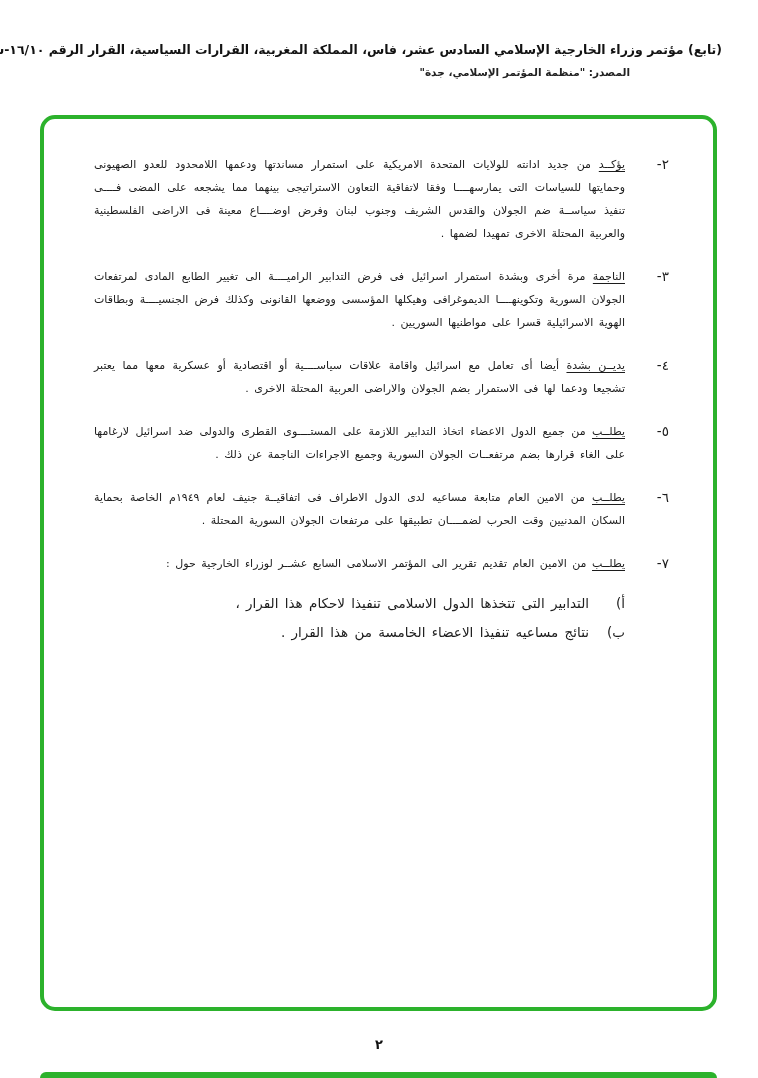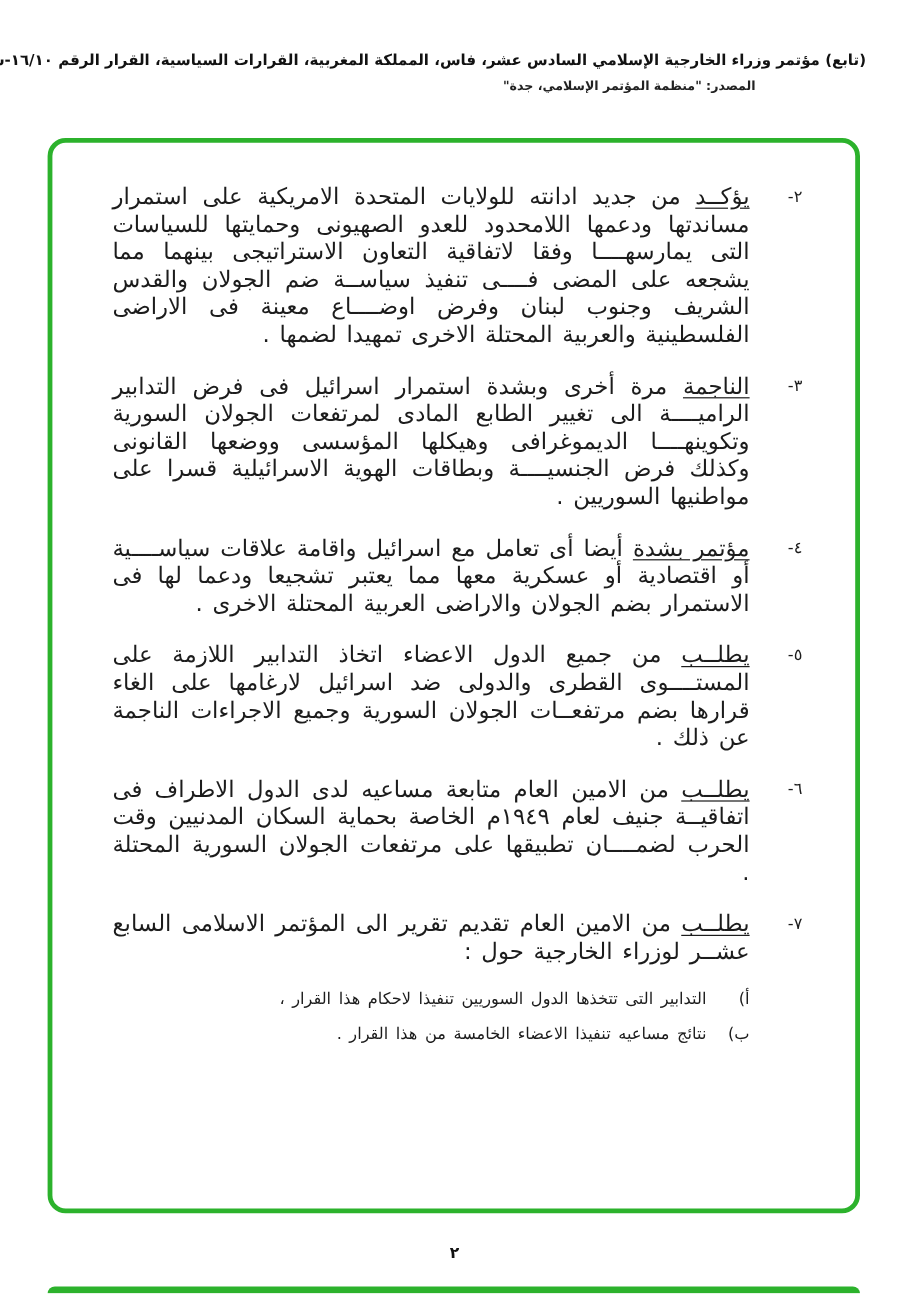--- a/index.html
+++ b/index.html
@@ -46,21 +46,21 @@
   }
   .clause-num {
     width:32px;
     flex-shrink:0;
     font-size:13.5px;
     line-height:23px;
     text-align:right;
   }
   .clause-text {
     flex:1;
-    font-size:19px;
+    font-size:11px;
     line-height:23px;
     text-align:justify;
     word-spacing:2px;
   }
   .lead {
     text-decoration:underline;
     text-underline-offset:3px;
   }
   .subclauses {
     margin-right:44px;
@@ -108,42 +108,42 @@
       <div class="clause-text"><span class="lead">يؤكــد</span> <span>من جديد ادانته للولايات المتحدة الامريكية على استمرار مساندتها ودعمها اللامحدود للعدو الصهيونى وحمايتها للسياسات التى يمارسهــــا وفقا لاتفاقية التعاون الاستراتيجى بينهما مما يشجعه على المضى فــــى تنفيذ سياســة ضم الجولان والقدس الشريف وجنوب لبنان وفرض اوضــــاع معينة فى الاراضى الفلسطينية والعربية المحتلة الاخرى تمهيدا لضمها .</span></div>
     </div>
 
     <div class="clause">
       <div class="clause-num">٣-</div>
       <div class="clause-text"><span class="lead">الناجمة</span> <span>مرة أخرى وبشدة استمرار اسرائيل فى فرض التدابير الراميــــة الى تغيير الطابع المادى لمرتفعات الجولان السورية وتكوينهــــا الديموغرافى وهيكلها المؤسسى ووضعها القانونى وكذلك فرض الجنسيــــة وبطاقات الهوية الاسرائيلية قسرا على مواطنيها السوريين .</span></div>
     </div>
 
     <div class="clause">
       <div class="clause-num">٤-</div>
-      <div class="clause-text"><span class="lead">مؤتمر بشدة</span> <span>أيضا أى تعامل مع اسرائيل واقامة علاقات سياســــية أو اقتصادية أو عسكرية معها مما يعتبر تشجيعا ودعما لها فى الاستمرار بضم الجولان والاراضى العربية المحتلة الاخرى .</span></div>
+      <div class="clause-text"><span class="lead">يديــن بشدة</span> <span>أيضا أى تعامل مع اسرائيل واقامة علاقات سياســــية أو اقتصادية أو عسكرية معها مما يعتبر تشجيعا ودعما لها فى الاستمرار بضم الجولان والاراضى العربية المحتلة الاخرى .</span></div>
     </div>
 
     <div class="clause">
       <div class="clause-num">٥-</div>
       <div class="clause-text"><span class="lead">يطلــب</span> <span>من جميع الدول الاعضاء اتخاذ التدابير اللازمة على المستــــوى القطرى والدولى ضد اسرائيل لارغامها على الغاء قرارها بضم مرتفعــات الجولان السورية وجميع الاجراءات الناجمة عن ذلك .</span></div>
     </div>
 
     <div class="clause">
       <div class="clause-num">٦-</div>
       <div class="clause-text"><span class="lead">يطلــب</span> <span>من الامين العام متابعة مساعيه لدى الدول الاطراف فى اتفاقيــة جنيف لعام ١٩٤٩م الخاصة بحماية السكان المدنيين وقت الحرب لضمــــان تطبيقها على مرتفعات الجولان السورية المحتلة .</span></div>
     </div>
 
     <div class="clause">
       <div class="clause-num">٧-</div>
       <div class="clause-text"><span class="lead">يطلــب</span> <span>من الامين العام تقديم تقرير الى المؤتمر الاسلامى السابع عشــر لوزراء الخارجية حول :</span></div>
     </div>
 
     <div class="subclauses">
       <div class="subclause">
         <span class="sub-num">أ)</span>
-        <span class="sub-text">التدابير التى تتخذها الدول السوريين تنفيذا لاحكام هذا القرار ،</span>
+        <span class="sub-text">التدابير التى تتخذها الدول الاسلامى تنفيذا لاحكام هذا القرار ،</span>
       </div>
       <div class="subclause">
         <span class="sub-num">ب)</span>
         <span class="sub-text">نتائج مساعيه تنفيذا الاعضاء الخامسة من هذا القرار .</span>
       </div>
     </div>
 
   </div>
 
   <div class="page-number">٢</div>

